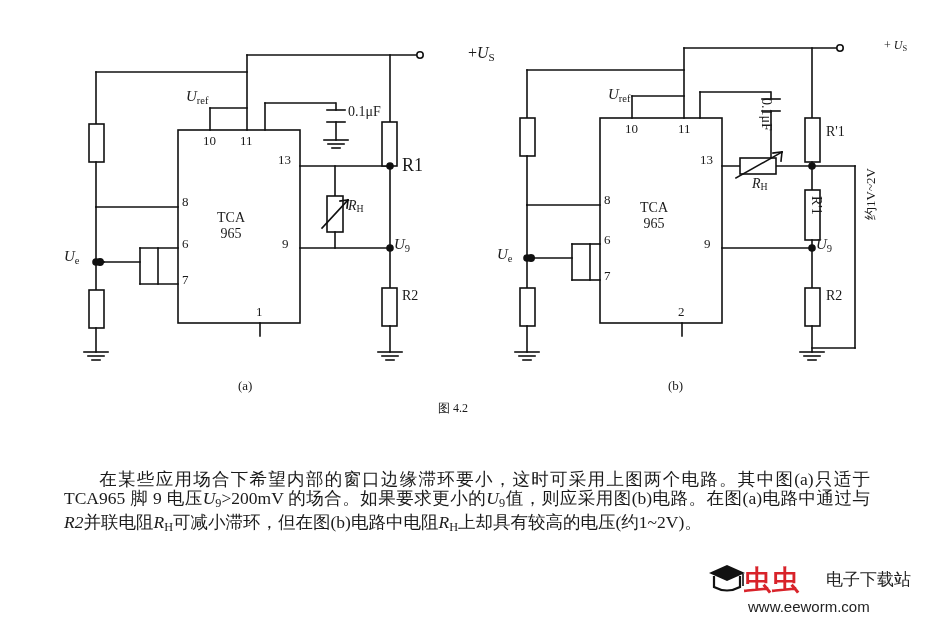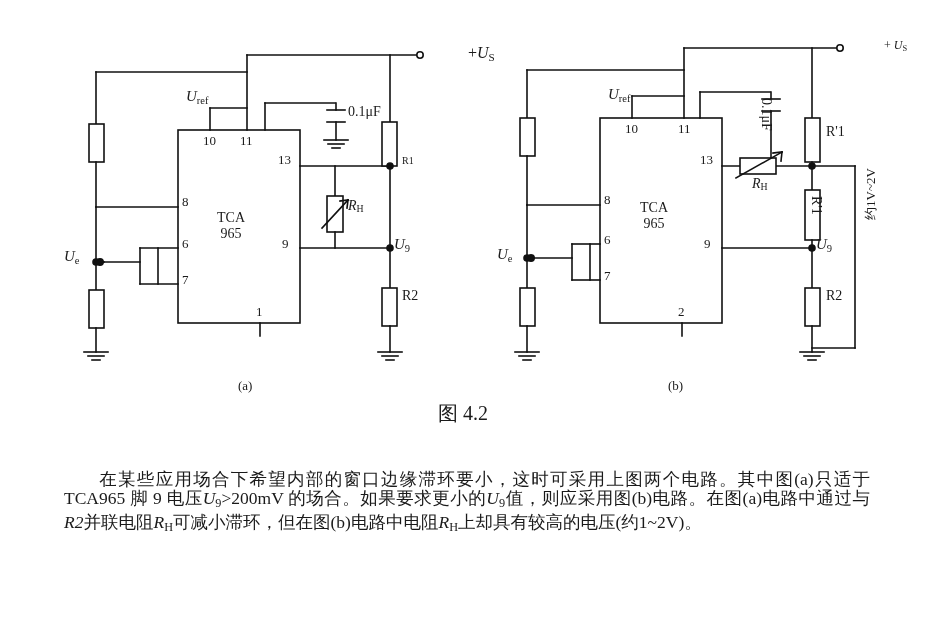--- a/index.html
+++ b/index.html
@@ -7,21 +7,21 @@
     width:928px;height:630px;background:#fff;position:relative;overflow:hidden;
     font-family:"Liberation Serif", serif;color:#1a1a1a;
   }
   .stage{position:absolute;left:0;top:0;width:928px;height:630px;}
   svg.wires{position:absolute;left:0;top:0;width:928px;height:630px;}
   .lbl{position:absolute;font-family:"Liberation Serif", serif;white-space:nowrap;}
   .it{font-style:italic;}
   .sub{font-size:70%;vertical-align:-0.25em;}
 
   
-  .fig-cap{font-size:20px;}
+  .fig-cap{font-size:12px;}
   .sub-cap{font-size:13px;}
 
   
   .para{
     position:absolute;left:64px;top:470px;width:806px;
     font-size:17.5px;line-height:19px;text-align:justify;
     font-family:"Liberation Serif", serif;
   }
   .para .ind{display:inline-block;width:34px;}
 
@@ -182,21 +182,21 @@
   <div class="lbl" style="left:424px;top:44px;font-size:16px;margin-left:44px;">
     <span>+</span><span class="it">U</span><span class="sub">S</span>
   </div>
 
   <div class="lbl" style="left:186px;top:88px;font-size:15px;">
     <span class="it">U</span><span class="sub">ref</span>
   </div>
 
   <div class="lbl" style="left:348px;top:104px;font-size:14px;">0.1μF</div>
 
-  <div class="lbl" style="left:402px;top:155px;font-size:10px;">R1</div>
+  <div class="lbl" style="left:402px;top:155px;font-size:18px;">R1</div>
 
   <div class="lbl" style="left:402px;top:288px;font-size:14px;">R2</div>
 
   <div class="lbl" style="left:348px;top:198px;font-size:14px;">
     <span class="it">R</span><span class="sub">H</span>
   </div>
 
   <div class="lbl" style="left:64px;top:248px;font-size:15px;">
     <span class="it">U</span><span class="sub">e</span>
   </div>
@@ -262,14 +262,24 @@
   <div class="lbl" style="left:604px;top:268px;font-size:13px;">7</div>
   <div class="lbl" style="left:704px;top:236px;font-size:13px;">9</div>
   <div class="lbl" style="left:678px;top:304px;font-size:13px;">2</div>
 
   <div class="lbl sub-cap" style="left:238px;top:378px;">(a)</div>
   <div class="lbl sub-cap" style="left:668px;top:378px;">(b)</div>
   <div class="lbl fig-cap" style="left:438px;top:400px;">图 4.2</div>
 
   <div class="para"><span class="ind"></span><span>在某些应用场合下希望内部的窗口边缘滞环要小，这时可采用上图两个电路。其中图(a)只适于 TCA965 脚 9 电压</span><span class="it">U</span><span class="sub">9</span><span>&gt;200mV 的场合。如果要求更小的</span><span class="it">U</span><span class="sub">9</span><span>值，则应采用图(b)电路。在图(a)电路中通过与</span><span class="it">R2</span><span>并联电阻</span><span class="it">R</span><span class="sub">H</span><span>可减小滞环，但在图(b)电路中电阻</span><span class="it">R</span><span class="sub">H</span><span>上却具有较高的电压(约1~2V)。</span></div>
 
+  <div class="wm">
+    <svg class="wm-logo" viewBox="0 0 38 34">
+      <polygon points="19,3 37,11 19,19 1,11" fill="#111"></polygon>
+      <path d="M6 14 L6 25 Q19 32 32 25 L32 14" fill="none" stroke="#111" stroke-width="2.2"></path>
+      <line x1="35" y1="12" x2="35" y2="24" stroke="#111" stroke-width="1.6"></line>
+    </svg>
+    <div class="wm-bugs">虫虫</div>
+    <div class="wm-cn">电子下载站</div>
+    <div class="wm-url">www.eeworm.com</div>
+  </div>
 
 </div>
 
 </body></html>

